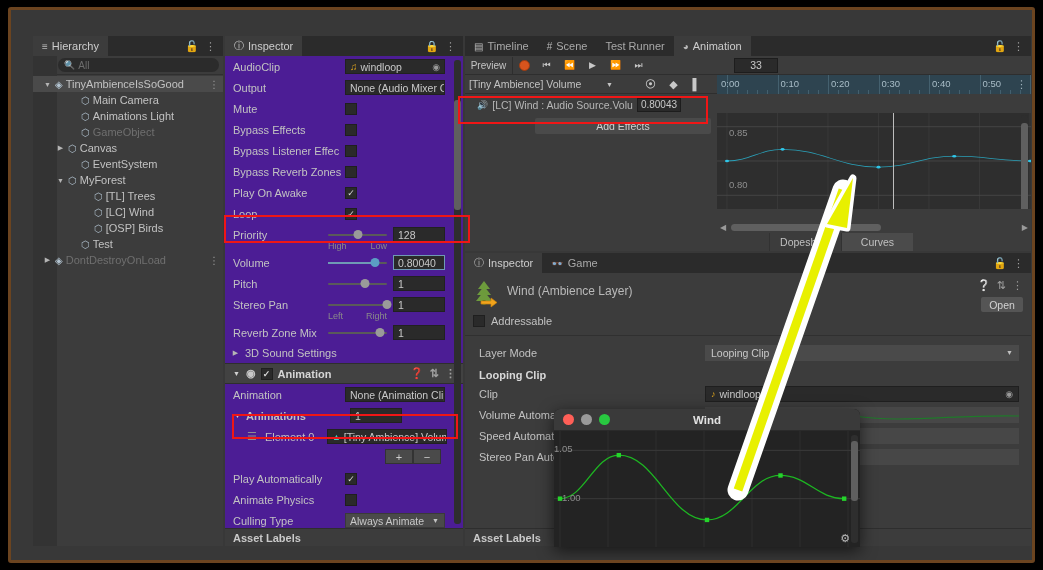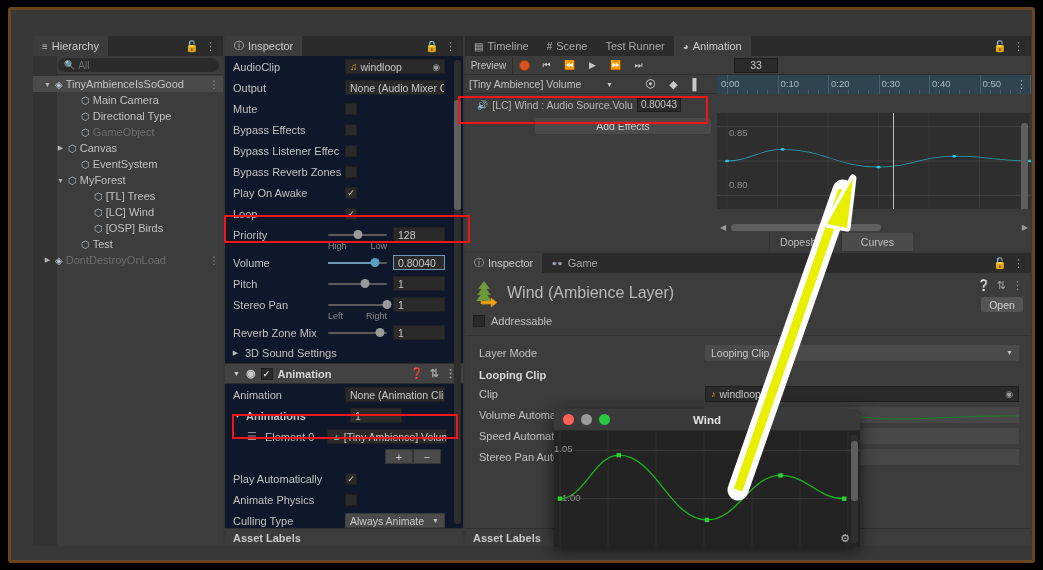--- a/index.html
+++ b/index.html
@@ -62,21 +62,21 @@
   .trow.dim { color: #6f6f6f; }
   .tri { width: 9px; font-size: 7px; color: #b5b5b5; text-align: center; flex: none; }
   .tri.none { visibility: hidden; }
   .goico { color: #a7b6c2; font-size: 10px; flex: none; }
   .sceneico { color: #b3c4d1; font-size: 10px; flex: none; }
   .trow .km { position: absolute; right: 4px; color: #9a9a9a; font-size: 10px; }
   .hleftgutter { position:absolute; left:0; top:0; width:24px; bottom:0; background:#333333; }
 
   
   #insp { left: 214px; top: 26px; width: 238px; height: 510px; }
-  #insp .body { position: absolute; left:0; top:20px; right:0; bottom:0; background:#0f172a; overflow:hidden; }
+  #insp .body { position: absolute; left:0; top:20px; right:0; bottom:0; background:#4c1d95; overflow:hidden; }
   .prow {
     height: 21px; display: flex; align-items: center; padding-left: 8px;
     font-size: 11px; color: #c2c2c2;
   }
   .plabel { width: 112px; flex: none; overflow: hidden; white-space: nowrap; }
   .pfield {
     flex: 1; margin-right: 18px; height: 15px; background: #2a2a2a;
     border: 1px solid #212121; display: flex; align-items: center;
     padding: 0 4px; font-size: 10.5px; color: #c8c8c8; gap: 3px;
     white-space: nowrap; overflow: hidden;
@@ -195,21 +195,21 @@
     width: 72px; font-size: 10.5px; color:#c0c0c0; display:flex; align-items:center;
     justify-content:center; background:#3c3c3c; border-left:1px solid #323232;
   }
   .dtab.on { background: #4b4b4b; }
 
   
   #binsp { left: 454px; top: 243px; width: 566px; height: 293px; }
   #binsp .body { position:absolute; left:0; top:20px; right:0; bottom:0; background:#3c3c3c; }
   .assethdr { height: 40px; display:flex; align-items:flex-start; padding: 6px 8px; position:relative; }
   .treeicon { position:relative; width:26px; height:30px; flex:none; }
-  .asset-title { font-size: 16px; color: #b9b9b9; margin-left: 8px; margin-top: 5px; }
+  .asset-title { font-size: 12px; color: #b9b9b9; margin-left: 8px; margin-top: 5px; }
   .hdr-icons { position:absolute; right: 8px; top: 6px; display:flex; gap:6px; align-items:center; }
   .openbtn {
     position:absolute; right: 8px; top: 24px; width: 42px; height: 15px;
     background: #555; border-radius: 2px; font-size:10.5px; color:#d2d2d2;
     display:flex; align-items:center; justify-content:center;
   }
   .addrrow { display:flex; align-items:center; gap:6px; padding: 2px 0 6px 8px; font-size:11px; color:#c2c2c2; }
   .sep { height:1px; background:#303030; margin: 2px 0 4px; }
   .brow { height: 21px; display:flex; align-items:center; padding-left: 14px; font-size:11px; color:#c2c2c2; }
   .blabel { width: 226px; flex:none; overflow:hidden; white-space:nowrap; }
@@ -288,21 +288,21 @@
               <span class="km">⋮</span>
             </div>
             <div class="trow" style="padding-left: 36px;">
               <span class="tri none">▶</span>
               <span class="goico">⬡</span>
               <span>Main Camera</span>
             </div>
             <div class="trow" style="padding-left: 36px;">
               <span class="tri none">▶</span>
               <span class="goico">⬡</span>
-              <span>Directional Type</span>
+              <span>Animations Light</span>
             </div>
             <div class="trow dim" style="padding-left: 36px;">
               <span class="tri none">▶</span>
               <span class="goico">⬡</span>
               <span>GameObject</span>
             </div>
             <div class="trow" style="padding-left: 23px;">
               <span class="tri">▶</span>
               <span class="goico">⬡</span>
               <span>Canvas</span>

